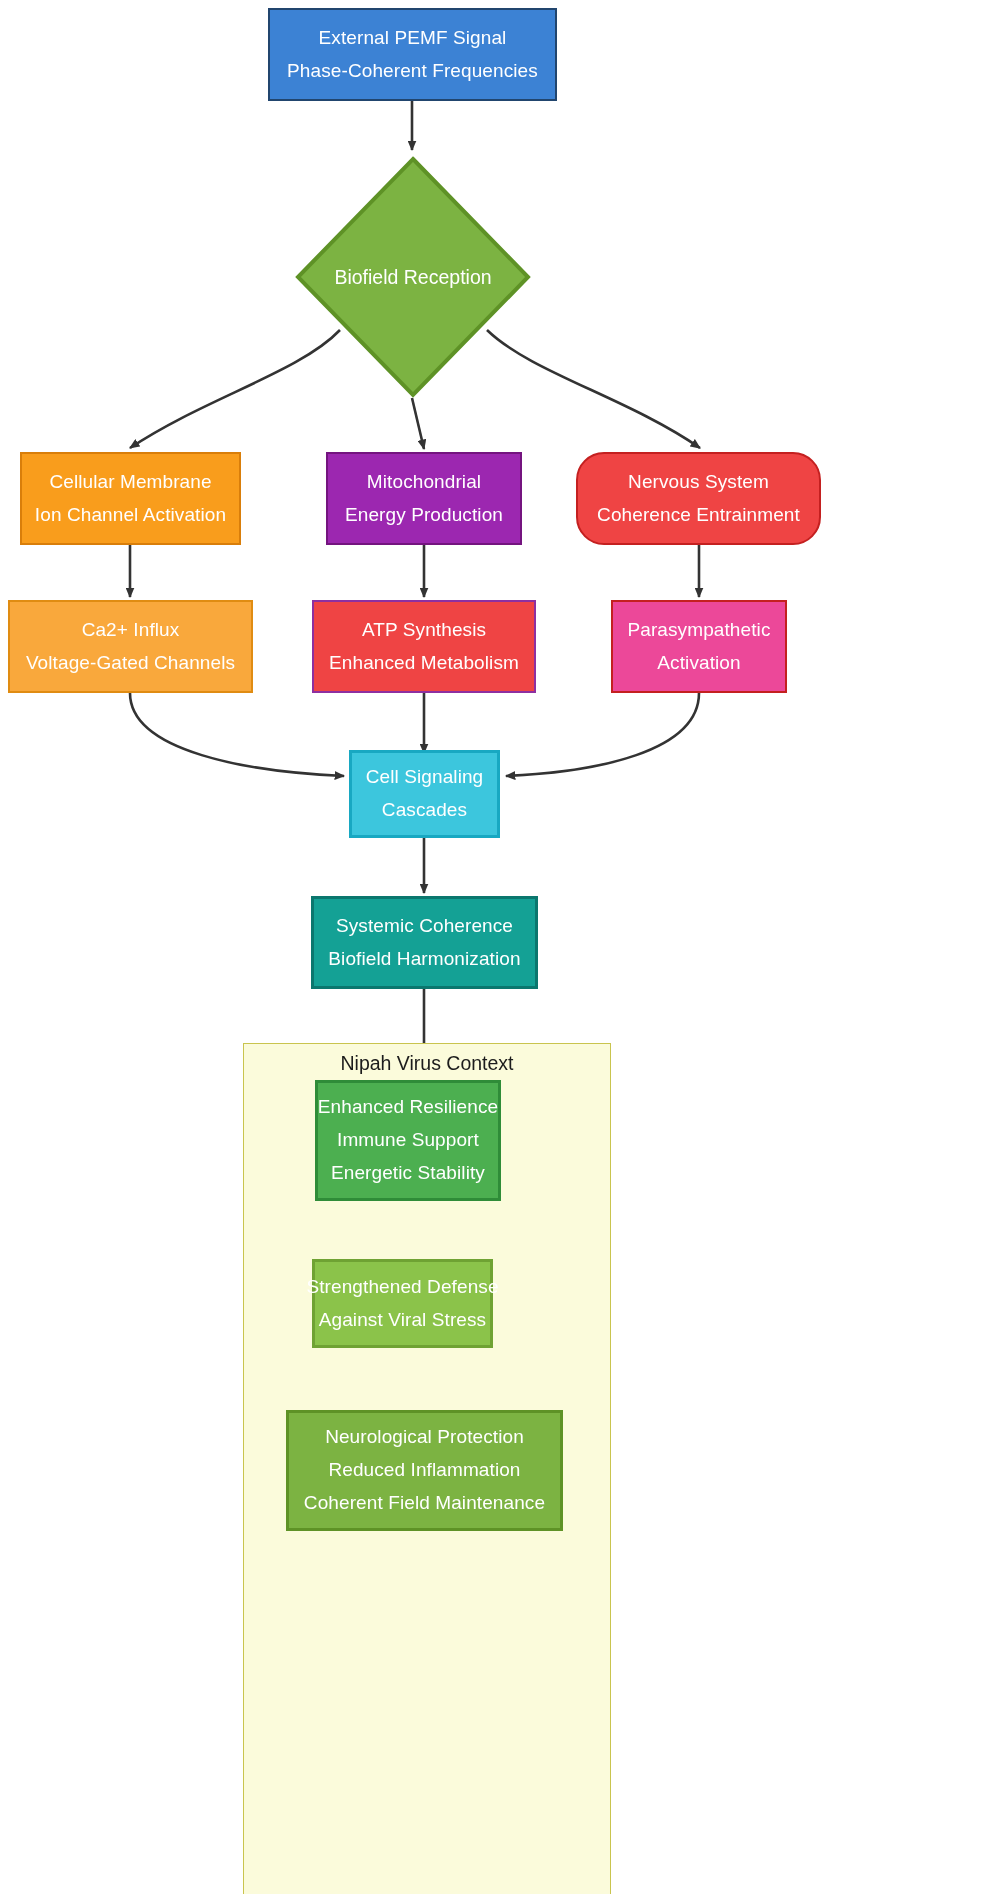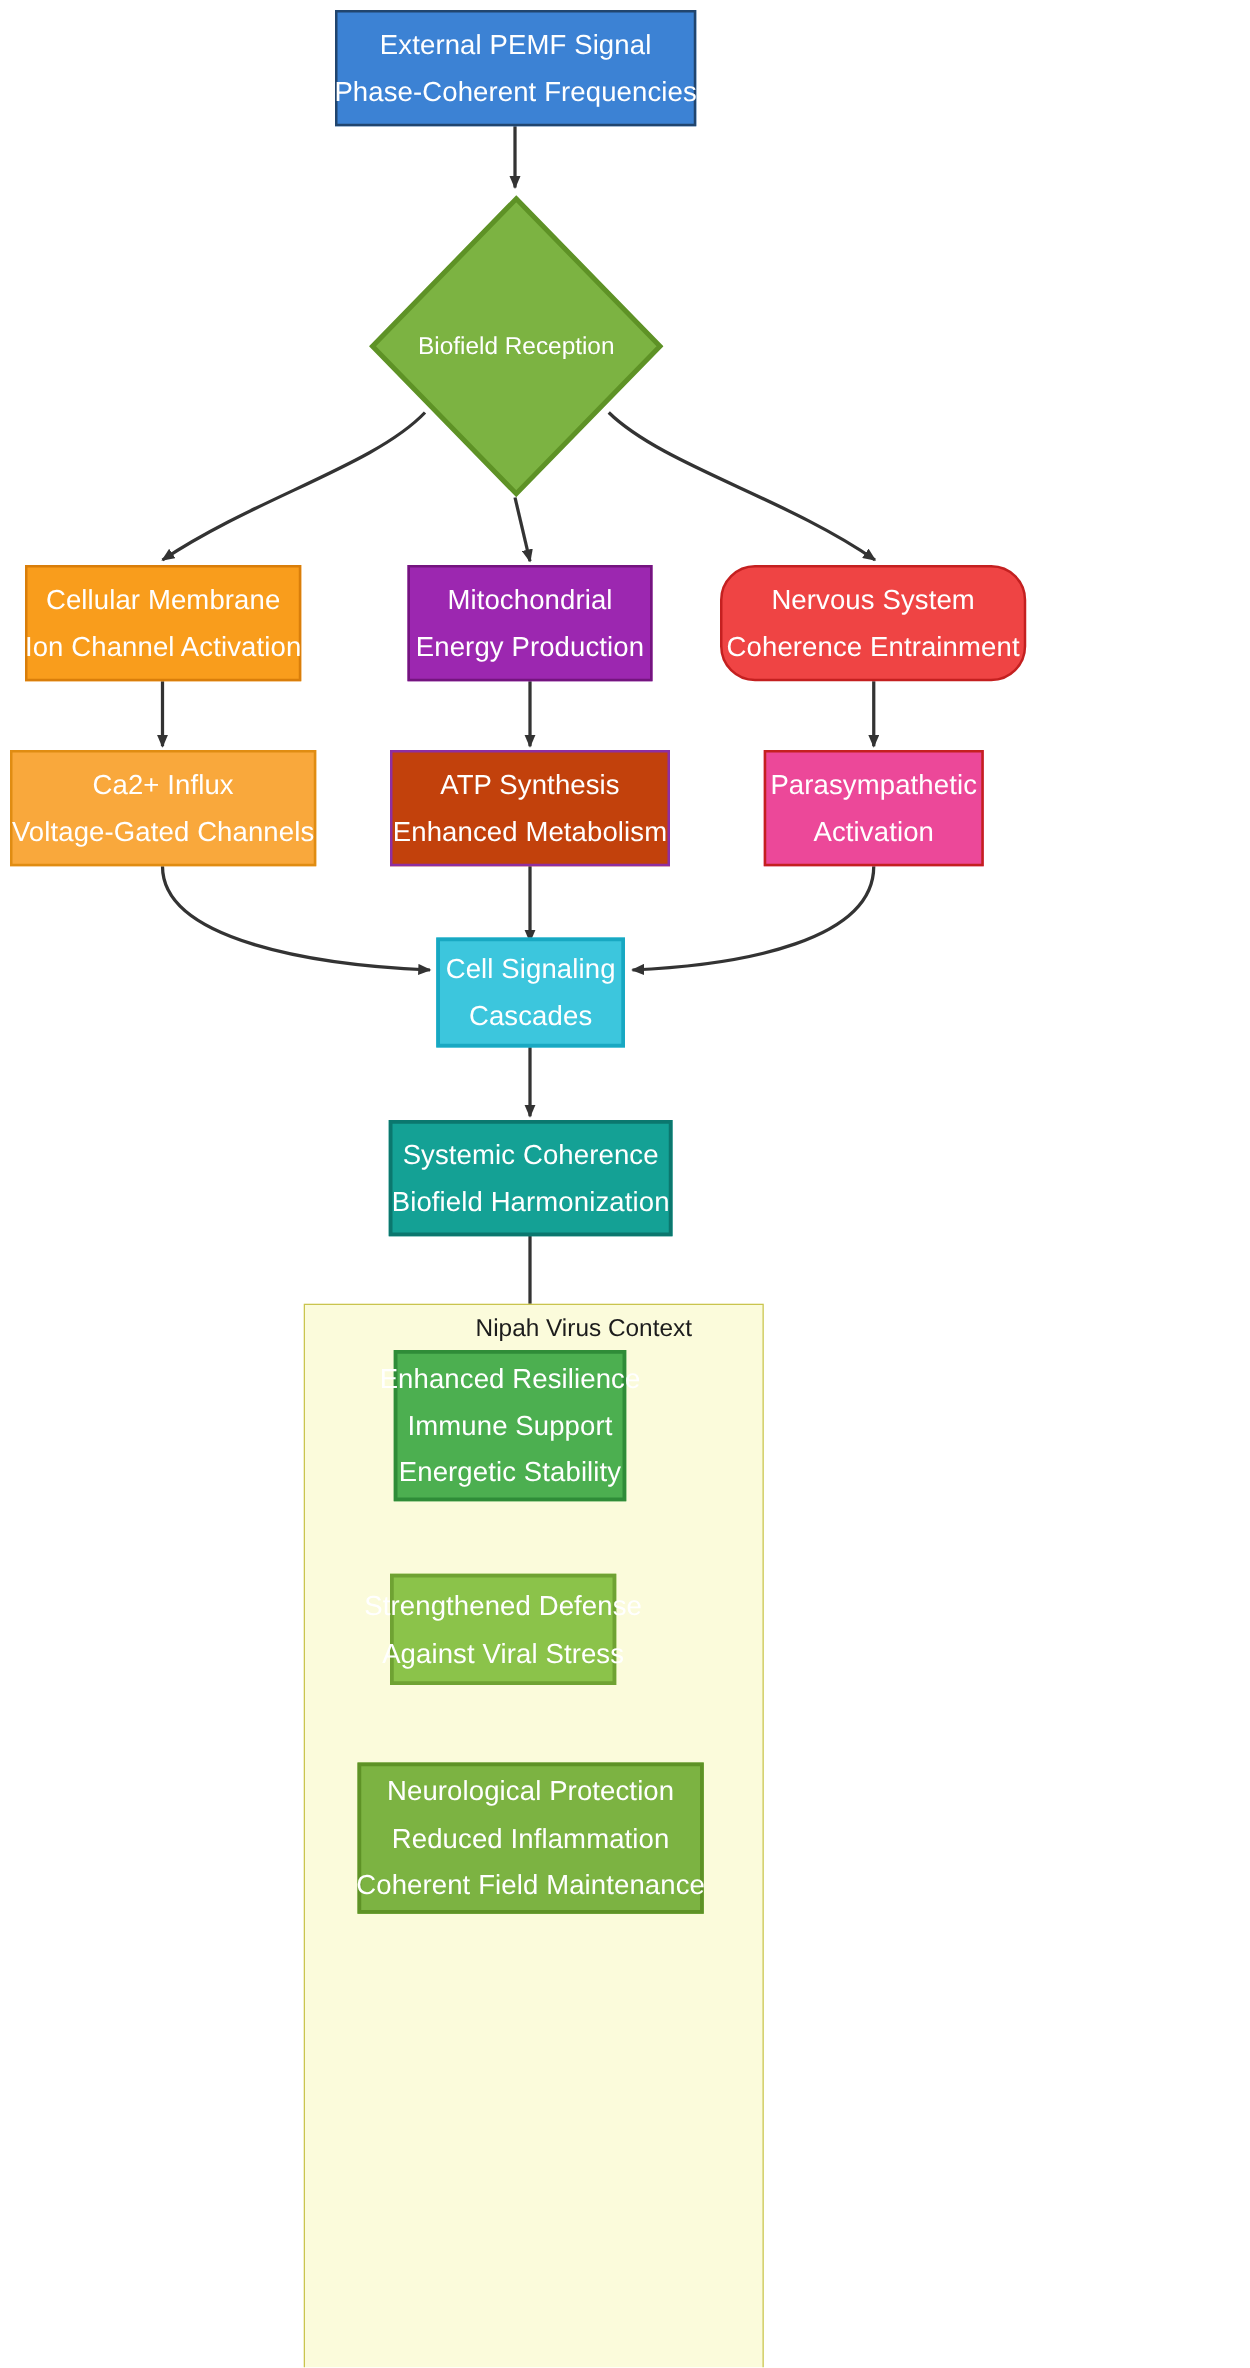--- a/index.html
+++ b/index.html
@@ -27,33 +27,33 @@
   }
   .node {
     position: absolute;
     box-sizing: border-box;
     display: flex;
     flex-direction: column;
     align-items: center;
     justify-content: center;
     text-align: center;
     color: #ffffff;
-    font-size: 22px;
+    font-size: 19px;
     line-height: 1.72;
     letter-spacing: 0.1px;
     z-index: 3;
   }
   .node .ln { display: block; white-space: nowrap; }
 
   
   .n-signal  { background:#3c82d4; border:2.5px solid #21456e; }
   .n-orange-dark { background:#f99d1c; border:2.5px solid #d97e0a; }
   .n-orange-light{ background:#f9a83c; border:2.5px solid #e08c12; }
   .n-purple-dark { background:#9c27b0; border:2.5px solid #74147f; }
-  .n-purple-light{ background:#c2410c; border:2.5px solid #8e2fa0; }
+  .n-purple-light{ background:#ef4444; border:2.5px solid #8e2fa0; }
   .n-red-dark    { background:#ef4444; border:2.5px solid #c42020; }
   .n-red-light   { background:#ec4899; border:2.5px solid #c42020; }
   .n-cyan        { background:#3cc6dd; border:3px solid #18a8c2; }
   .n-teal        { background:#14a195; border:3px solid #0b776e; }
   .n-green-dark  { background:#4caf50; border:3px solid #2f8c38; }
   .n-green-mid   { background:#8bc34a; border:3px solid #6fa233; }
   .n-green-olive { background:#7cb342; border:3px solid #5e9226; }
 
   
   #diamond {
@@ -85,21 +85,20 @@
     border: 1.5px solid #c9c44e;
     z-index: 1;
   }
   #subgraph-title {
     position: absolute;
     z-index: 2;
     color: #1c1c1c;
     font-size: 19.5px;
     white-space: nowrap;
     text-align: center;
-    margin-left: 40px;
   }
 </style>
 </head>
 <body>
 
 <div id="canvas">
 
   <div id="subgraph" style="left:243px; top:1043px; width:368px; height:1521px;"></div>
   <div id="subgraph-title" style="left:243px; top:1052px; width:368px;">Nipah Virus Context</div>
 

